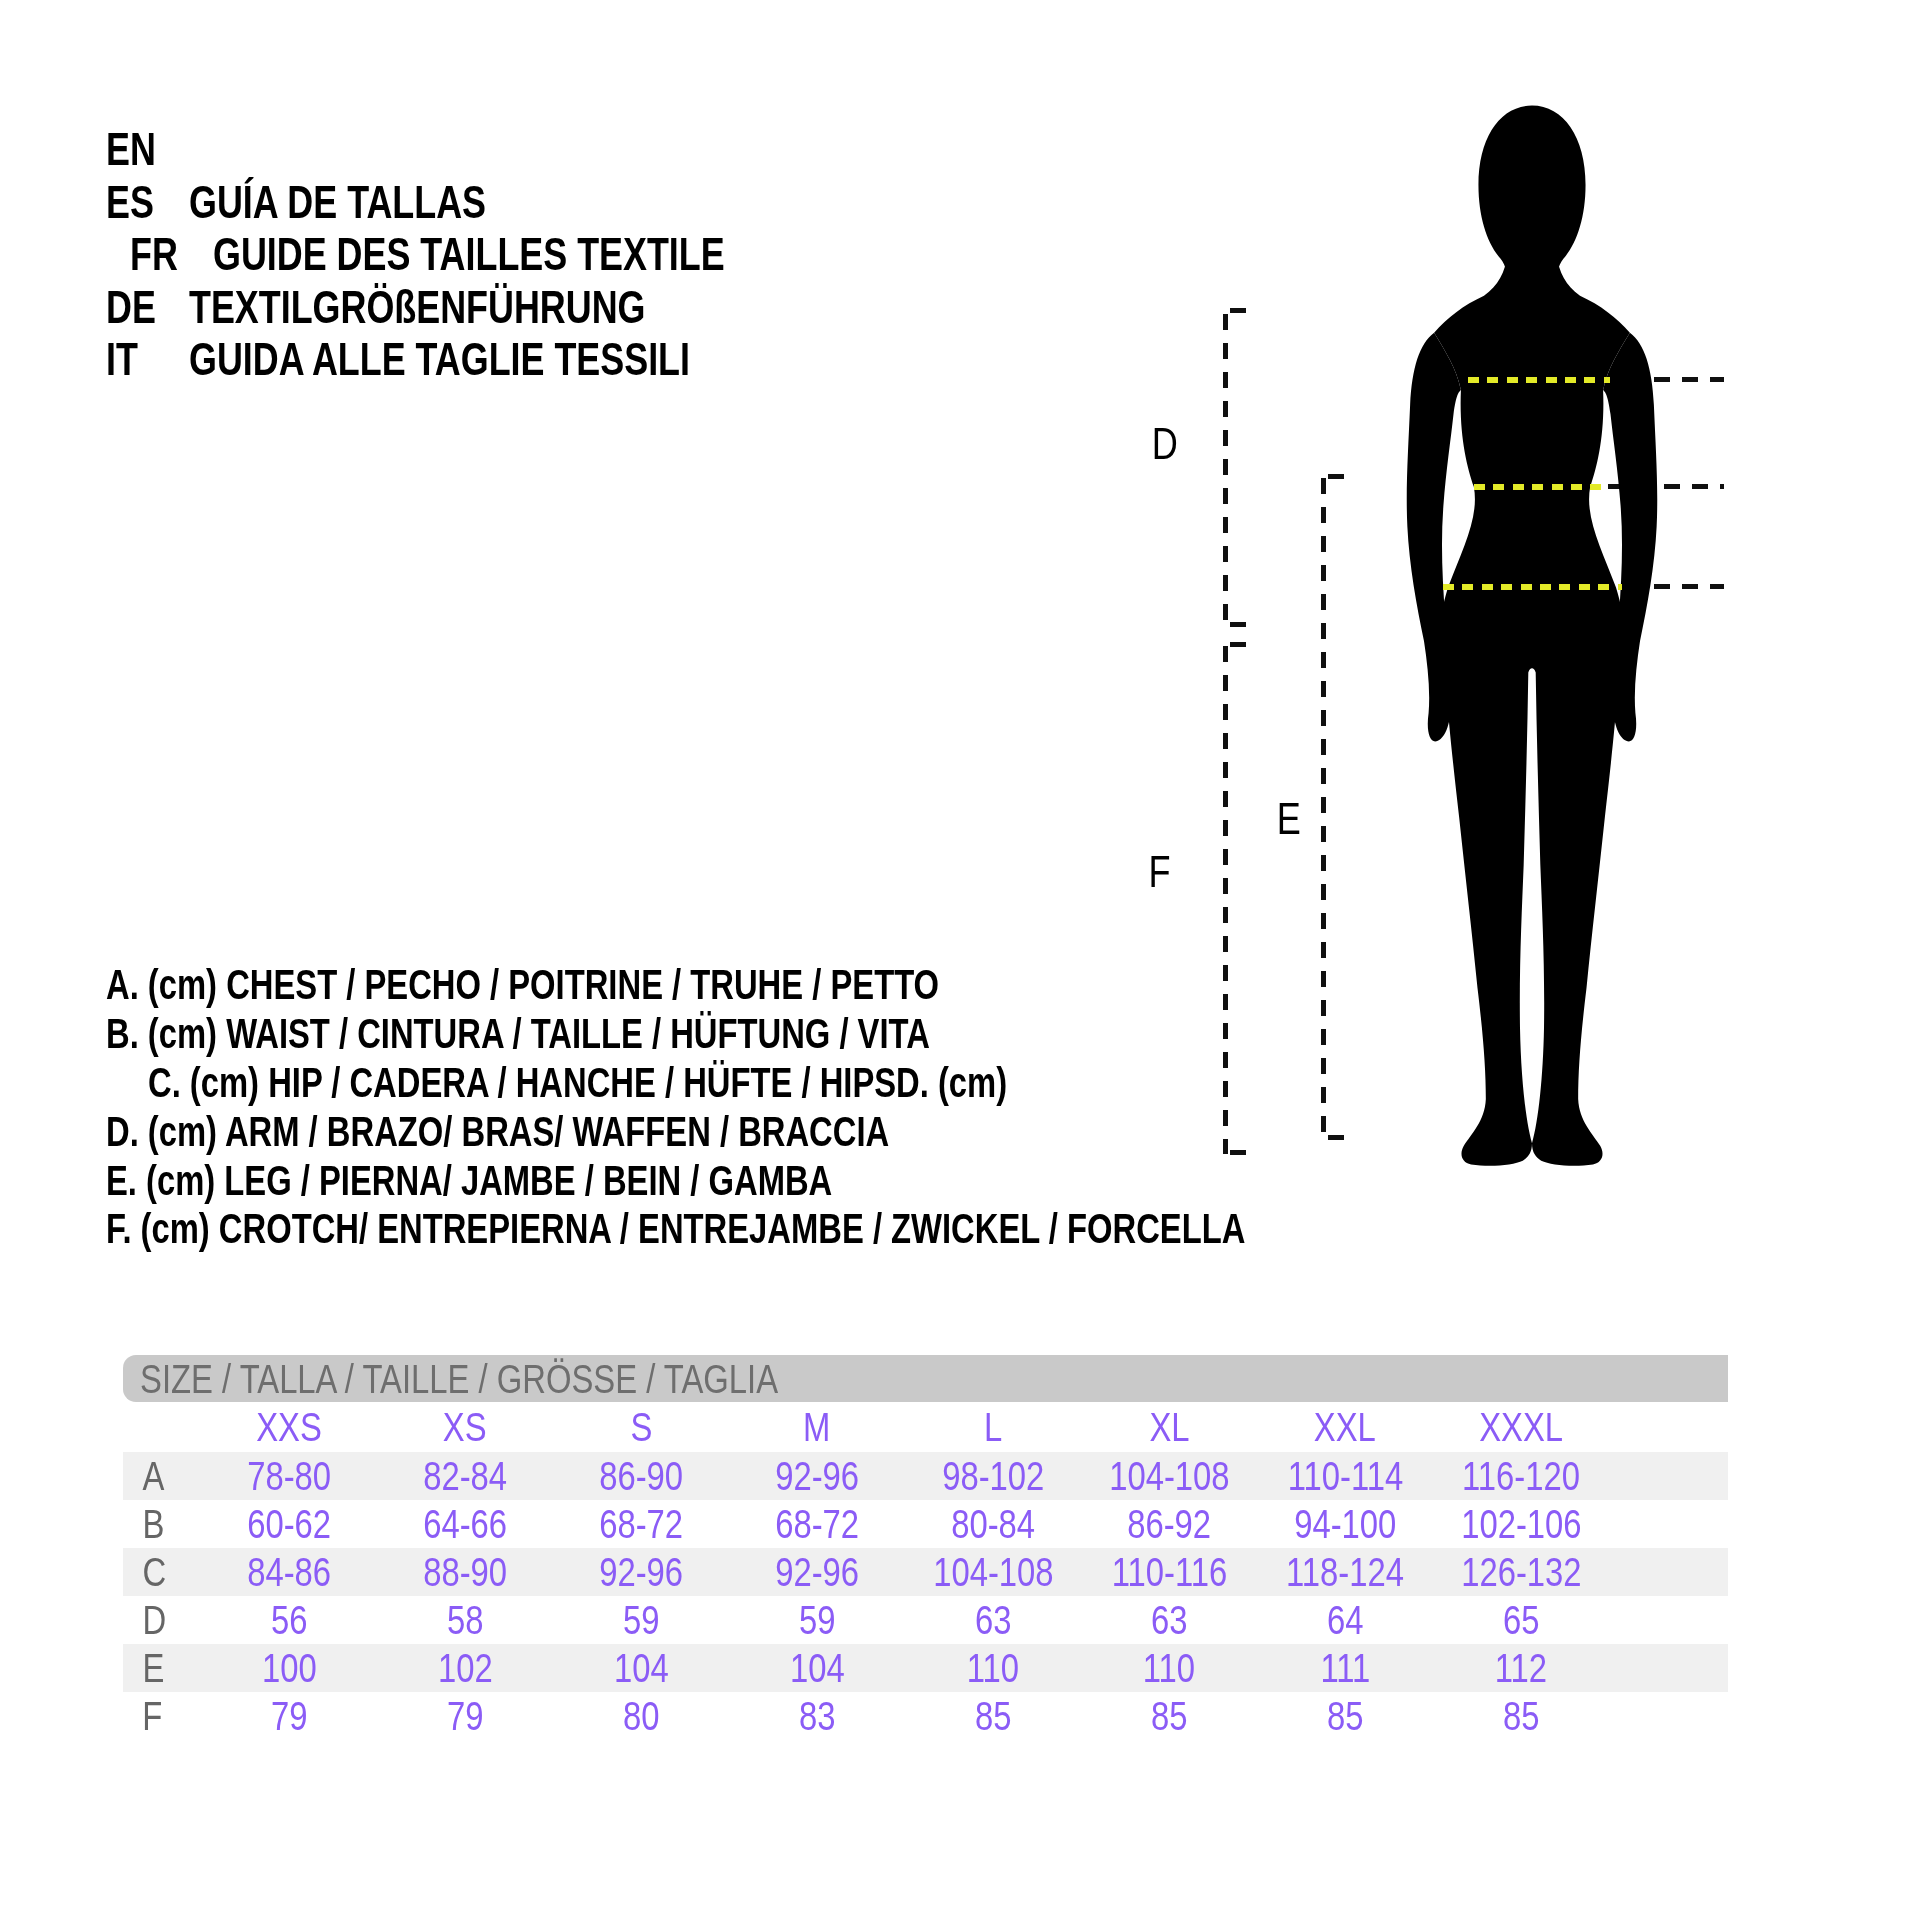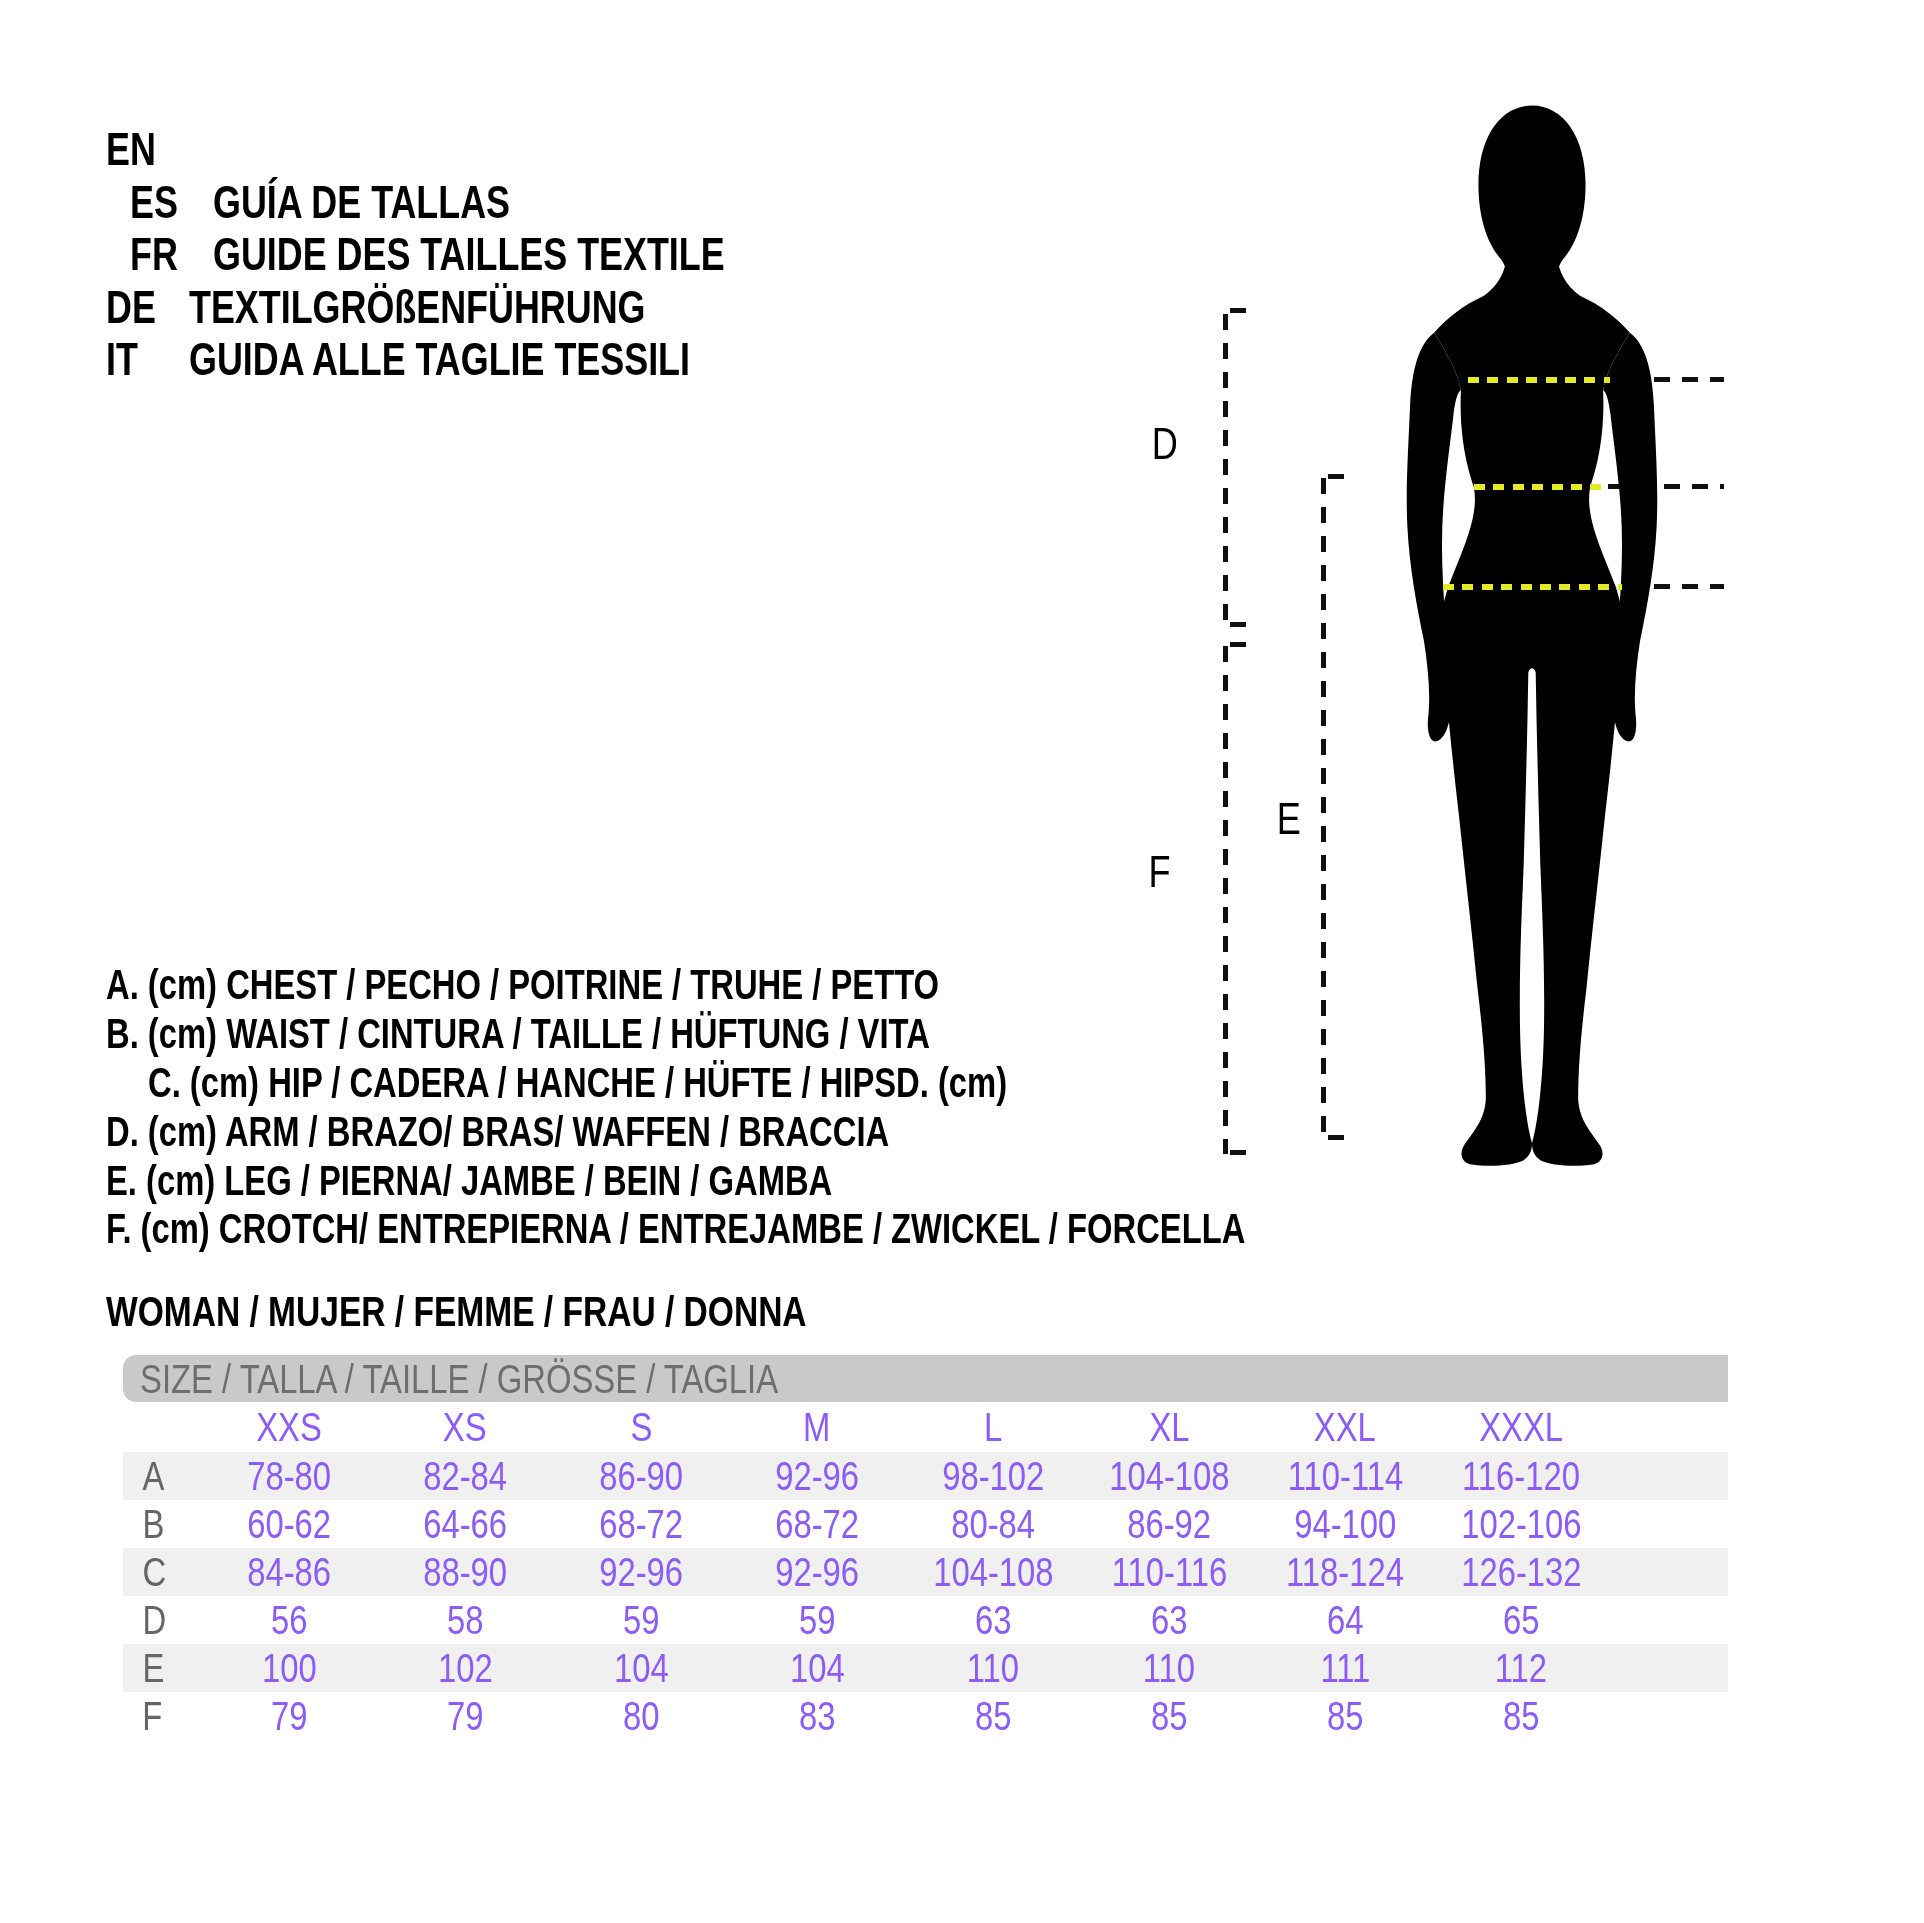--- a/index.html
+++ b/index.html
@@ -41,21 +41,21 @@
 </style>
 </head>
 <body>
 
 <div id="canvas" style="--yellow:#e3ea28;">
 
   <div class="abs" style="left:0;top:122px;">
     <div class="abs lang-line" style="top:0px;left:0;width:831px;">
       <span class="lang-code"><span class="cond">EN</span></span>
     </div>
-    <div class="abs lang-line" style="top:53px;left:0;width:831px;margin-left:24px;">
+    <div class="abs lang-line" style="top:53px;left:0;width:831px;">
       <span class="lang-code"><span class="cond">ES</span></span>
       <span class="lang-title"><span class="cond">GUÍA DE TALLAS</span></span>
     </div>
     <div class="abs lang-line" style="top:105px;left:0;width:831px;margin-left:24px;">
       <span class="lang-code"><span class="cond">FR</span></span>
       <span class="lang-title"><span class="cond">GUIDE DES TAILLES TEXTILE</span></span>
     </div>
     <div class="abs lang-line" style="top:158px;left:0;width:831px;">
       <span class="lang-code"><span class="cond">DE</span></span>
       <span class="lang-title"><span class="cond">TEXTILGRÖßENFÜHRUNG</span></span>
@@ -137,21 +137,20 @@
   <div class="abs mlabel" style="left:1256px;top:797px;"><span class="condc">E</span></div>
   <div class="abs mlabel" style="left:1127px;top:850px;"><span class="condc">F</span></div>
 
   <div class="abs desc-line" style="top:960px;"><span class="cond">A. (cm) CHEST / PECHO / POITRINE / TRUHE / PETTO</span></div>
   <div class="abs desc-line" style="top:1009px;"><span class="cond">B. (cm) WAIST / CINTURA / TAILLE / HÜFTUNG / VITA</span></div>
   <div class="abs desc-line" style="top:1058px;margin-left:42px;"><span class="cond">C. (cm) HIP / CADERA / HANCHE / HÜFTE / HIPSD. (cm)</span></div>
   <div class="abs desc-line" style="top:1107px;"><span class="cond">D. (cm) ARM / BRAZO/ BRAS/ WAFFEN / BRACCIA</span></div>
   <div class="abs desc-line" style="top:1156px;"><span class="cond">E. (cm) LEG / PIERNA/ JAMBE / BEIN / GAMBA</span></div>
   <div class="abs desc-line" style="top:1204px;"><span class="cond">F. (cm) CROTCH/ ENTREPIERNA / ENTREJAMBE / ZWICKEL / FORCELLA</span></div>
 
-  <div class="abs gender"><span class="cond">WOMAN / MUJER / FEMME / FRAU / DONNA</span></div>
 
   <div class="abs tablewrap">
     <div class="tbar">
       <span class="tbar-text condc">SIZE / TALLA / TAILLE / GRÖSSE / TAGLIA</span>
     </div>
 
     <div class="trow head">
       <div class="tlabel"></div>
       <div class="tcell"><span class="condc">XXS</span></div>
       <div class="tcell"><span class="condc">XS</span></div>

